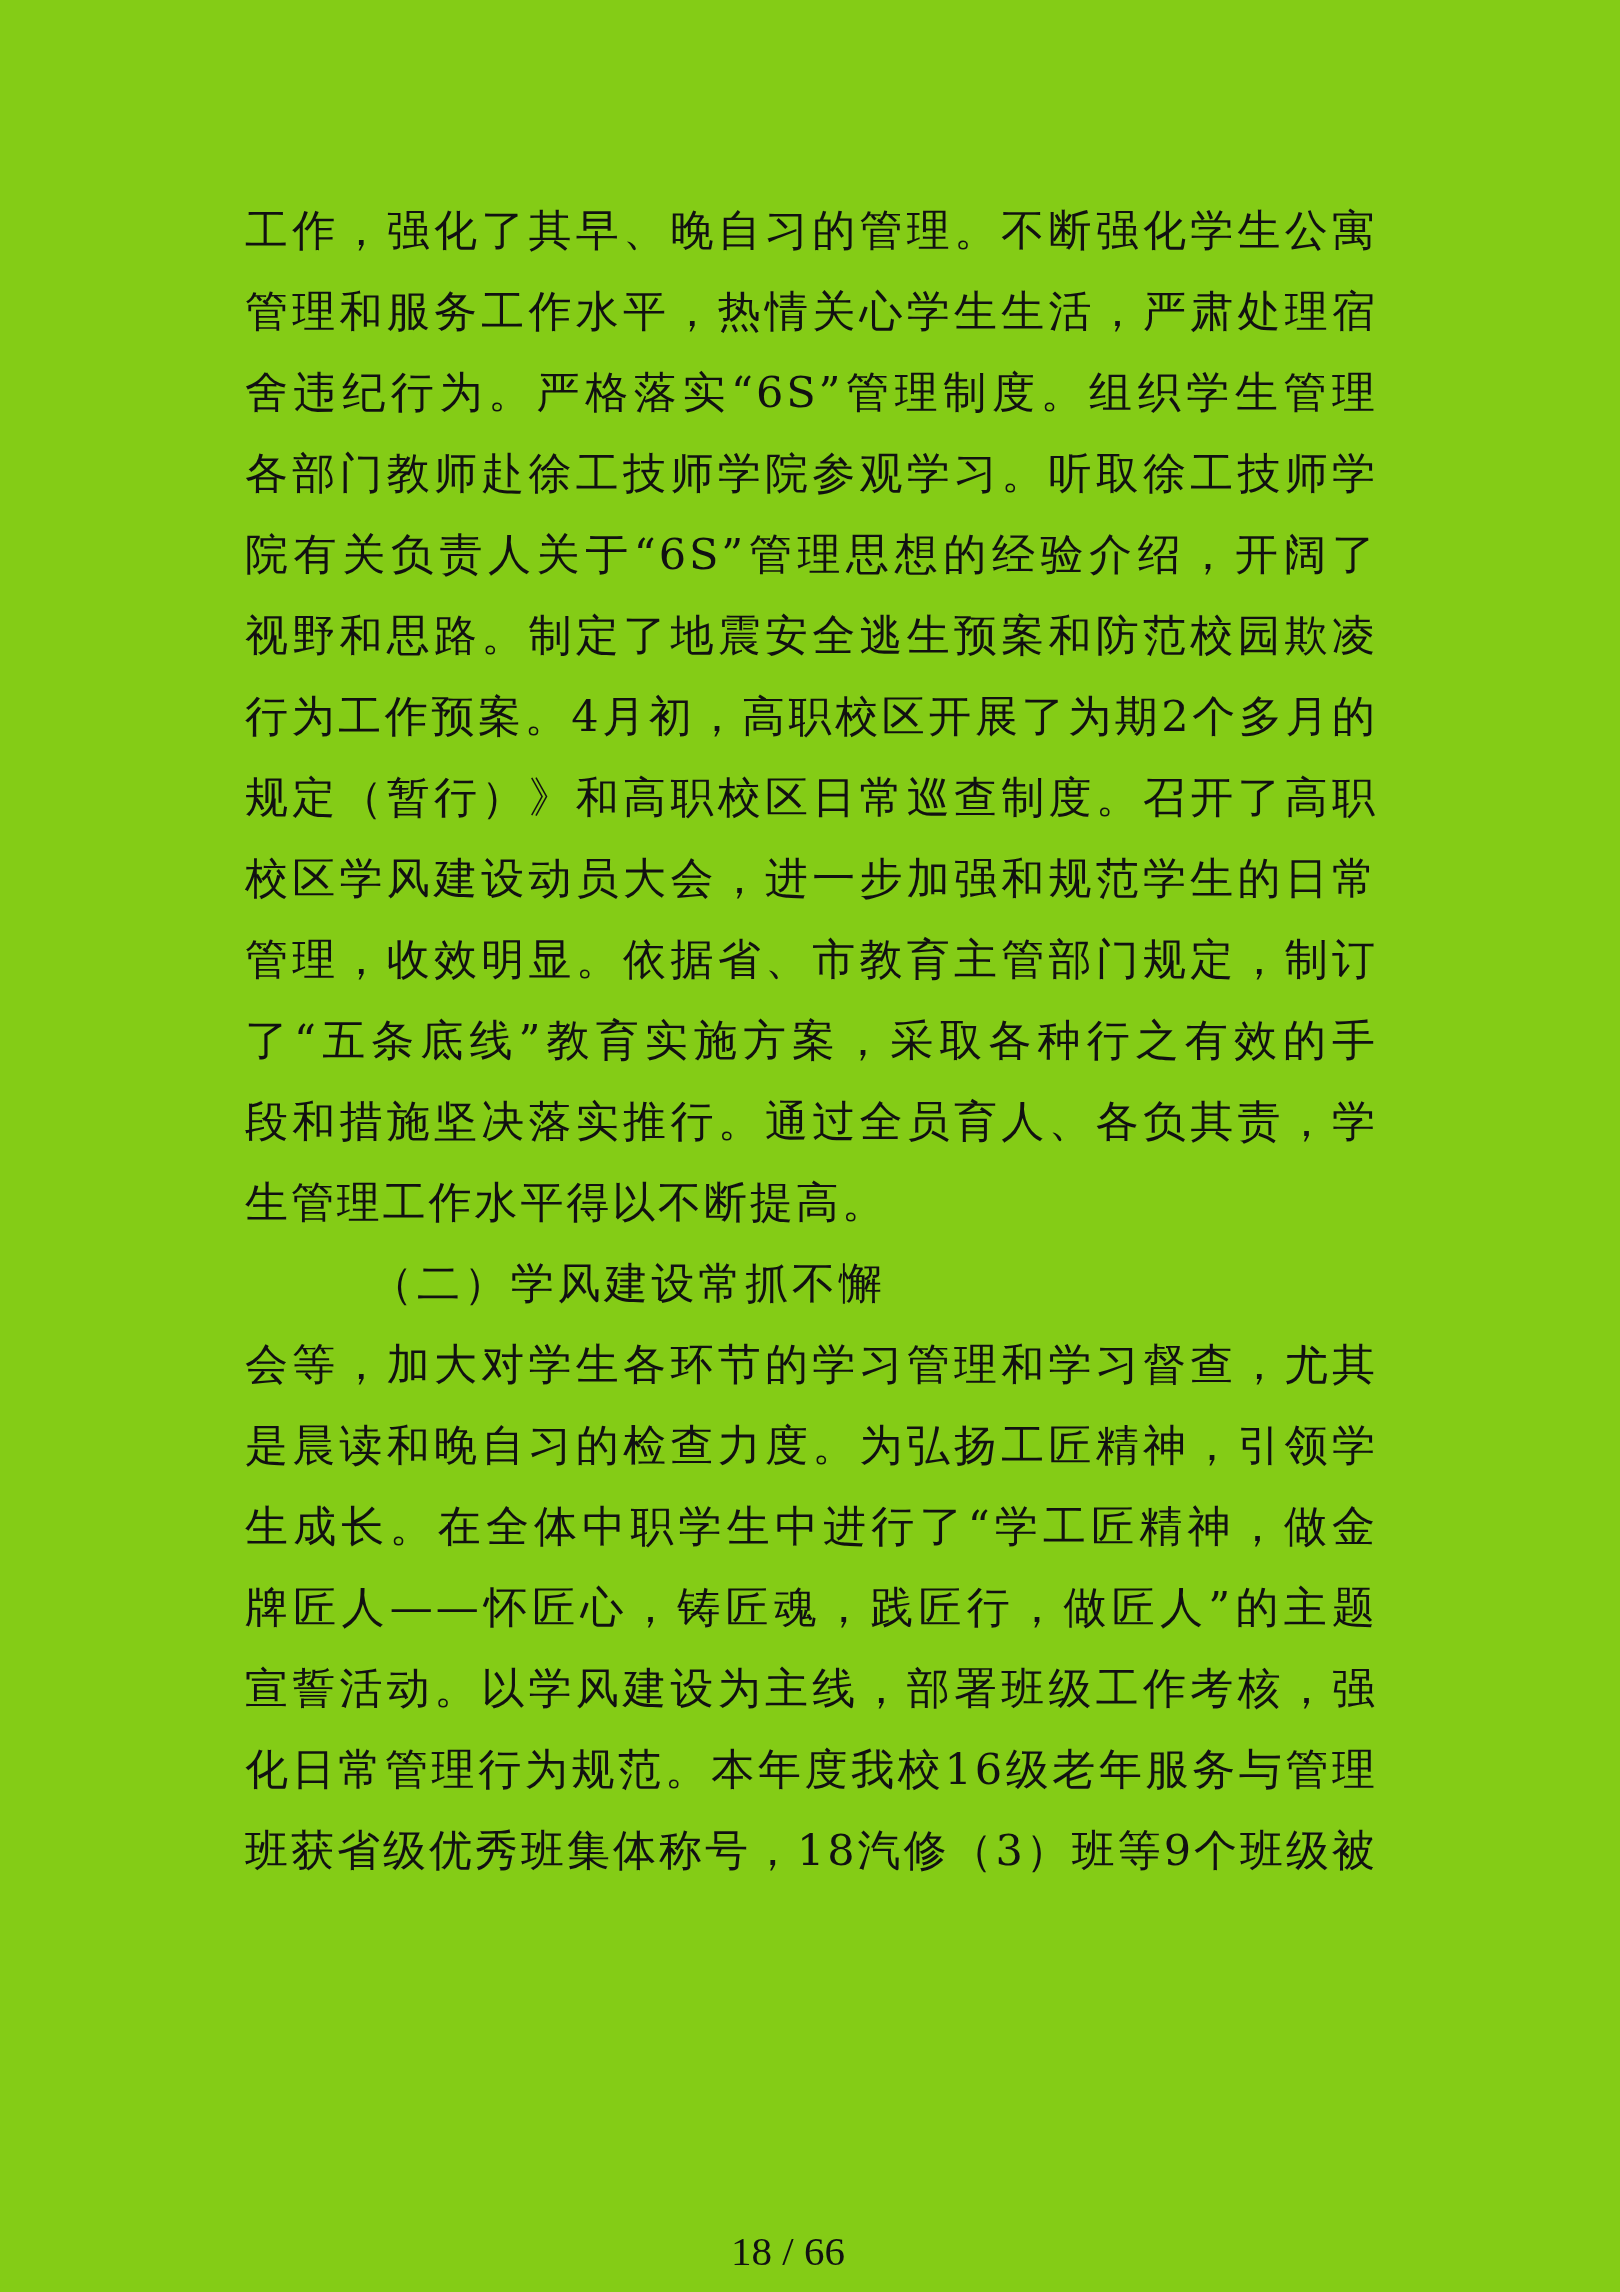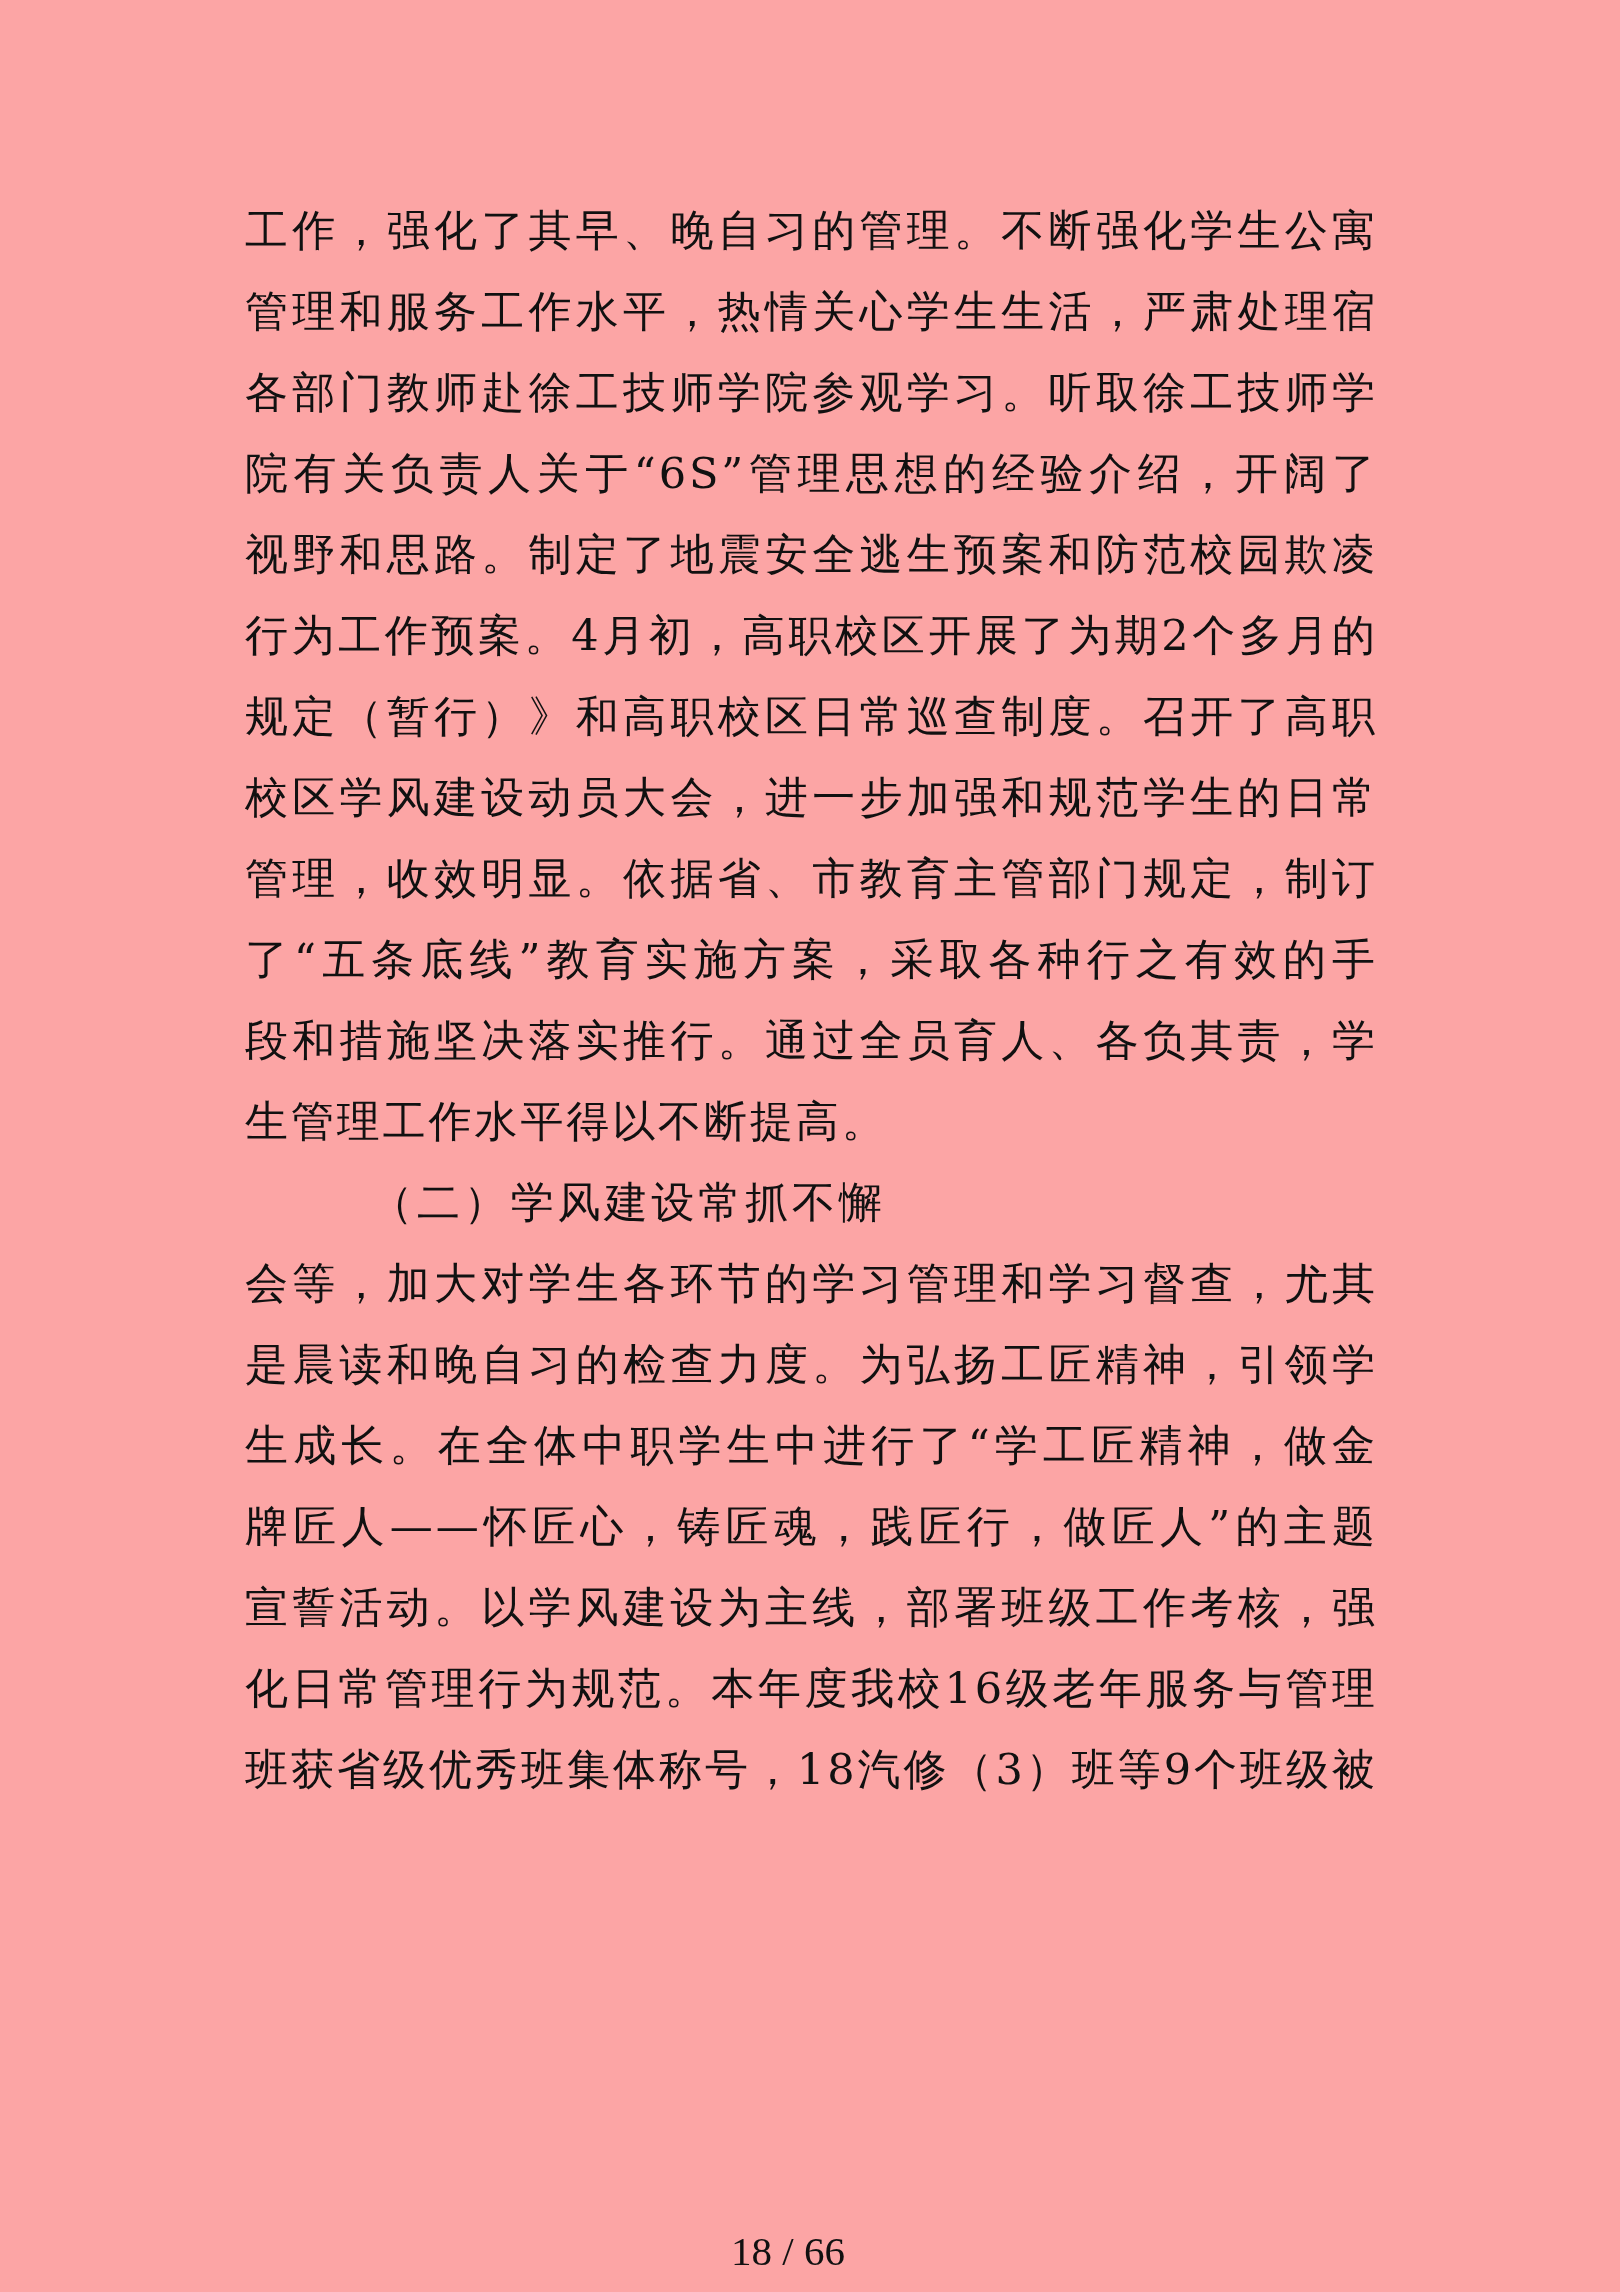--- a/index.html
+++ b/index.html
@@ -12,21 +12,21 @@
     height: 2293px;
     position: relative;
     overflow: hidden;
     color: #111111;
   }
   .page {
     position: absolute;
     left: 0; top: 0;
     width: 1620px;
     height: 2293px;
-    background: #fca5a5;
+    background: #84cc16;
   }
   .body-text {
     position: absolute;
     left: 245px;
     top: 190px;
     width: 1133px;
     font-family: "DejaVu Serif", "Liberation Serif", serif;
     font-size: 43px;
     letter-spacing: 2.9px;
   }
@@ -69,20 +69,21 @@
 </head>
 <body>
 
 <div class="page">
 
   <div class="body-text">
 
     <div>
       <span class="line">工作，强化了其早、晚自习的管理。不断强化学生公寓</span>
       <span class="line">管理和服务工作水平，热情关心学生生活，严肃处理宿</span>
+      <span class="line">舍违纪行为。严格落实“6S”管理制度。组织学生管理</span>
       <span class="line">各部门教师赴徐工技师学院参观学习。听取徐工技师学</span>
       <span class="line">院有关负责人关于“6S”管理思想的经验介绍，开阔了</span>
       <span class="line">视野和思路。制定了地震安全逃生预案和防范校园欺凌</span>
       <span class="line">行为工作预案。4月初，高职校区开展了为期2个多月的</span>
       <span class="line">规定（暂行）》和高职校区日常巡查制度。召开了高职</span>
       <span class="line">校区学风建设动员大会，进一步加强和规范学生的日常</span>
       <span class="line">管理，收效明显。依据省、市教育主管部门规定，制订</span>
       <span class="line">了“五条底线”教育实施方案，采取各种行之有效的手</span>
       <span class="line">段和措施坚决落实推行。通过全员育人、各负其责，学</span>
       <span class="line last">生管理工作水平得以不断提高。</span>

